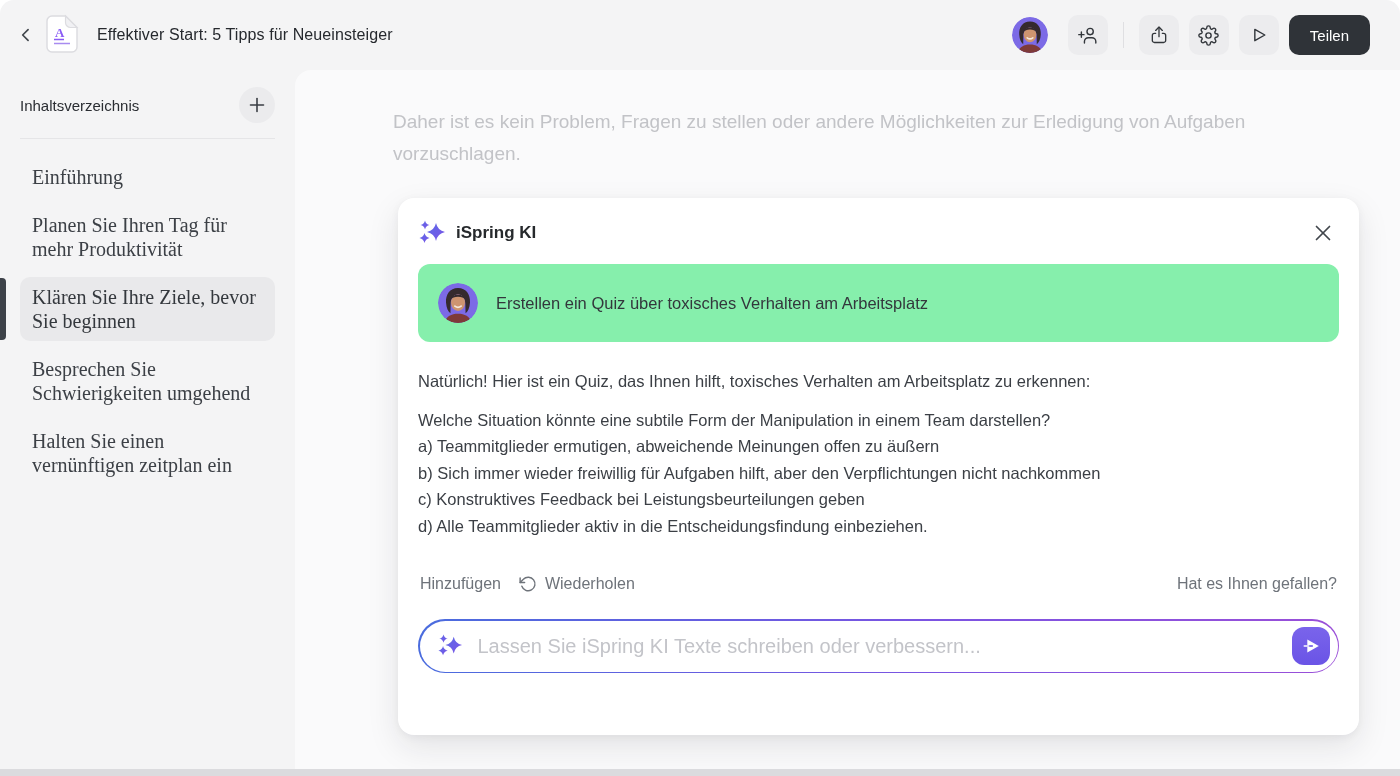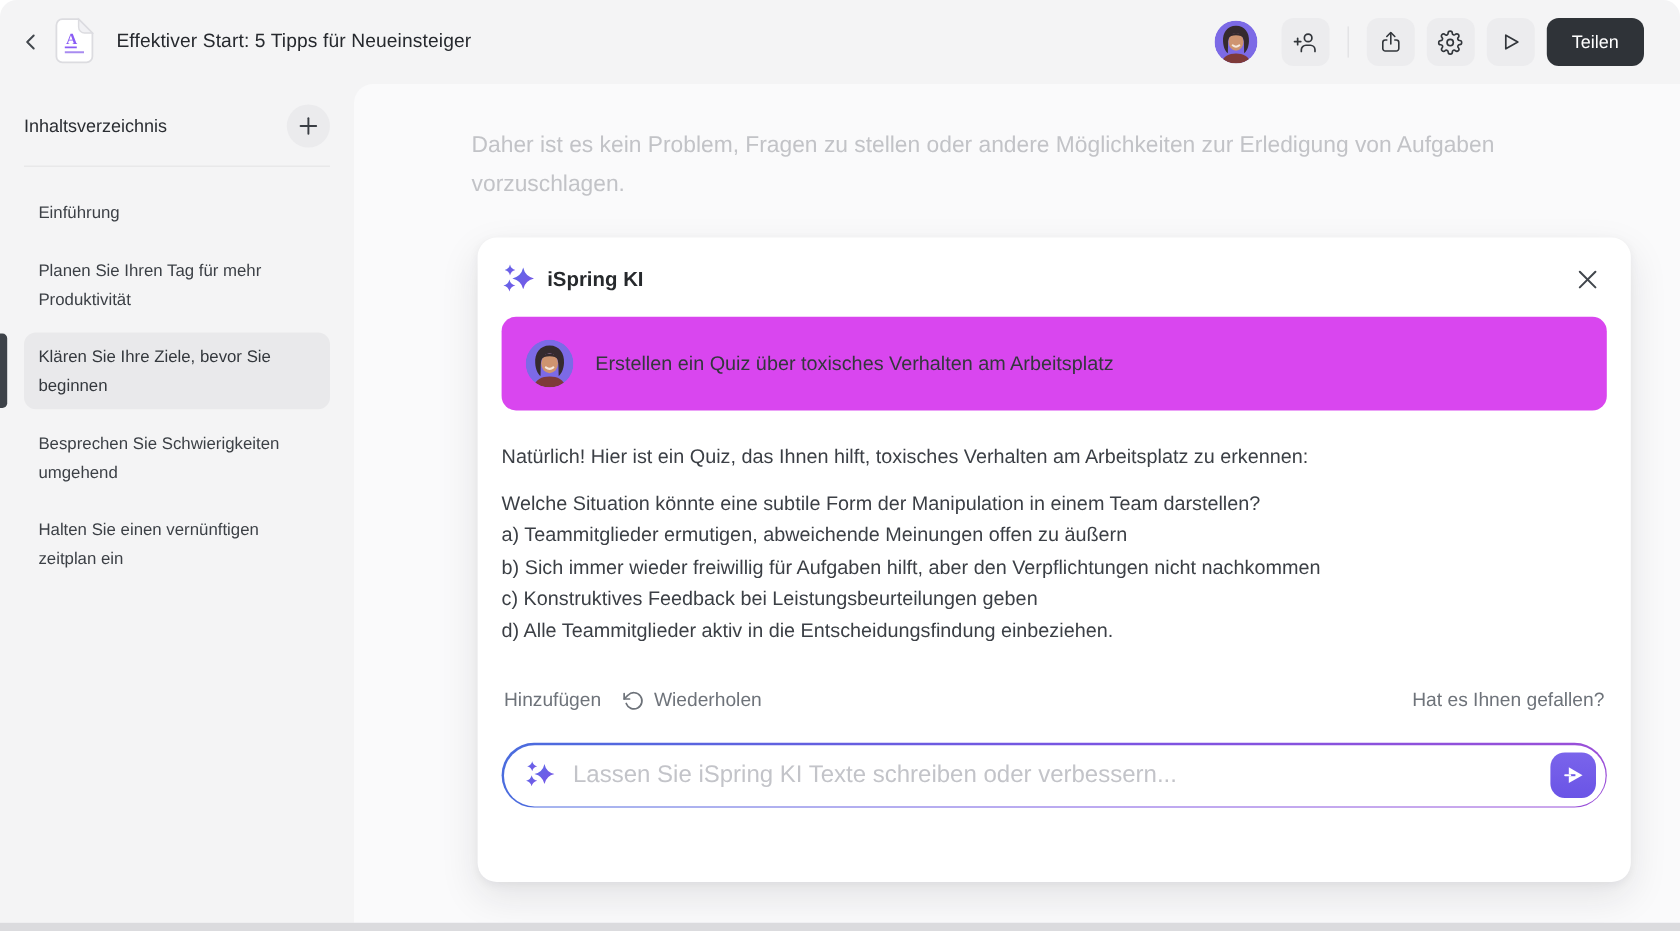--- a/index.html
+++ b/index.html
@@ -20,36 +20,36 @@
   .icon-btn { width:40px; height:40px; border-radius:10px; background:#ECECEE; border:none; display:flex; align-items:center; justify-content:center; cursor:pointer; flex:none; }
   .v-divider { width:1px; height:26px; background:#DFDFE2; margin:0 5px; flex:none; }
   .share-btn { height:40px; padding:0 21px; border:none; border-radius:10px; background:#2F3338; color:#FFFFFF; font-size:15px; font-weight:500; cursor:pointer; font-family:inherit; }
 
   
   .sidebar { position:absolute; top:70px; left:0; width:295px; bottom:0; }
   .toc-header { margin:0 20px; padding:17px 0 15px 0; border-bottom:1px solid #E5E5E7; display:flex; align-items:center; justify-content:space-between; }
   .toc-title { font-size:15px; font-weight:500; color:#2A2D32; }
   .plus-btn { width:36px; height:36px; border-radius:50%; background:#EBEBED; border:none; display:flex; align-items:center; justify-content:center; cursor:pointer; }
   .toc-list { padding:18px 20px 0 20px; }
-  .toc-item { position:relative; padding:8px 12px; border-radius:10px; font-size:14px; line-height:24px; color:#3C4046; margin-bottom:8px; cursor:pointer; }
+  .toc-item { position:relative; padding:8px 12px; border-radius:10px; font-size:20px; line-height:24px; color:#3C4046; margin-bottom:8px; cursor:pointer;font-family:Liberation Serif, serif; }
   .toc-item.selected { background:#E9E9EB; color:#34383D; }
   .toc-item.selected .indicator { position:absolute; left:-20px; top:1px; bottom:1px; width:6px; background:#3D4249; border-radius:0 4px 4px 0; }
 
   
   .doc-panel { position:absolute; left:295px; top:70px; right:0; bottom:7px; background:#FAFAFB; border-radius:16px 0 0 0; }
   .bottom-strip { position:absolute; left:0; right:0; bottom:0; height:7px; background:#DBDBDE; }
   .doc-faded { position:absolute; left:98px; top:36px; width:865px; font-size:19px; line-height:32px; color:#C2C3C7; }
 
   
   .ai-modal { position:absolute; left:398px; top:198px; width:961px; height:537px; background:#FFFFFF; border-radius:16px;
     box-shadow:0 12px 32px rgba(25,28,36,.10), 0 2px 8px rgba(25,28,36,.05); }
   .modal-header { display:flex; align-items:center; padding:21px 22px 0 20px; }
   .modal-title { font-size:17px; font-weight:600; color:#26292C; margin-left:10px; }
   .close-btn { margin-left:auto; width:28px; height:28px; background:none; border:none; display:flex; align-items:center; justify-content:center; cursor:pointer; }
-  .user-bubble { margin:17px 20px 0 20px; background:#d946ef; border-radius:12px; padding:19px 20px; display:flex; align-items:center; gap:18px; }
+  .user-bubble { margin:17px 20px 0 20px; background:#86efac; border-radius:12px; padding:19px 20px; display:flex; align-items:center; gap:18px; }
   .avatar.bubble { width:40px; height:40px; }
   .user-msg { font-size:16.5px; color:#33373C; }
   .ai-body { margin:26px 20px 0 20px; font-size:16.5px; line-height:26.5px; color:#3B3F45; }
   .ai-intro { margin-bottom:12px; }
   .action-row { display:flex; align-items:center; margin:36px 22px 0 22px; font-size:16px; color:#6E737A; }
   .action-link { display:flex; align-items:center; gap:8px; background:none; border:none; font-family:inherit; font-size:16px; color:#6E737A; cursor:pointer; }
   .action-retry { margin-left:18px; }
   .feedback-q { margin-left:auto; color:#6E737A; }
   .ai-input-wrap { margin:26px 20px 0 20px; border-radius:28px; padding:1.5px; background:linear-gradient(90deg,#4A6CDE 0%,#7B54E2 55%,#9A4FD8 100%); }
   .ai-input-inner { height:51px; border-radius:26.5px; background:#FFFFFF; display:flex; align-items:center; padding:0 8px 0 17px; }

